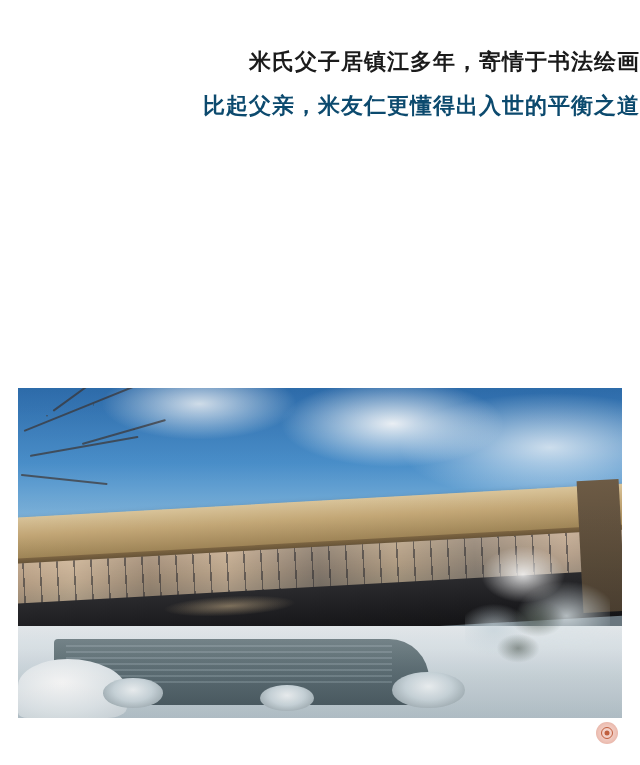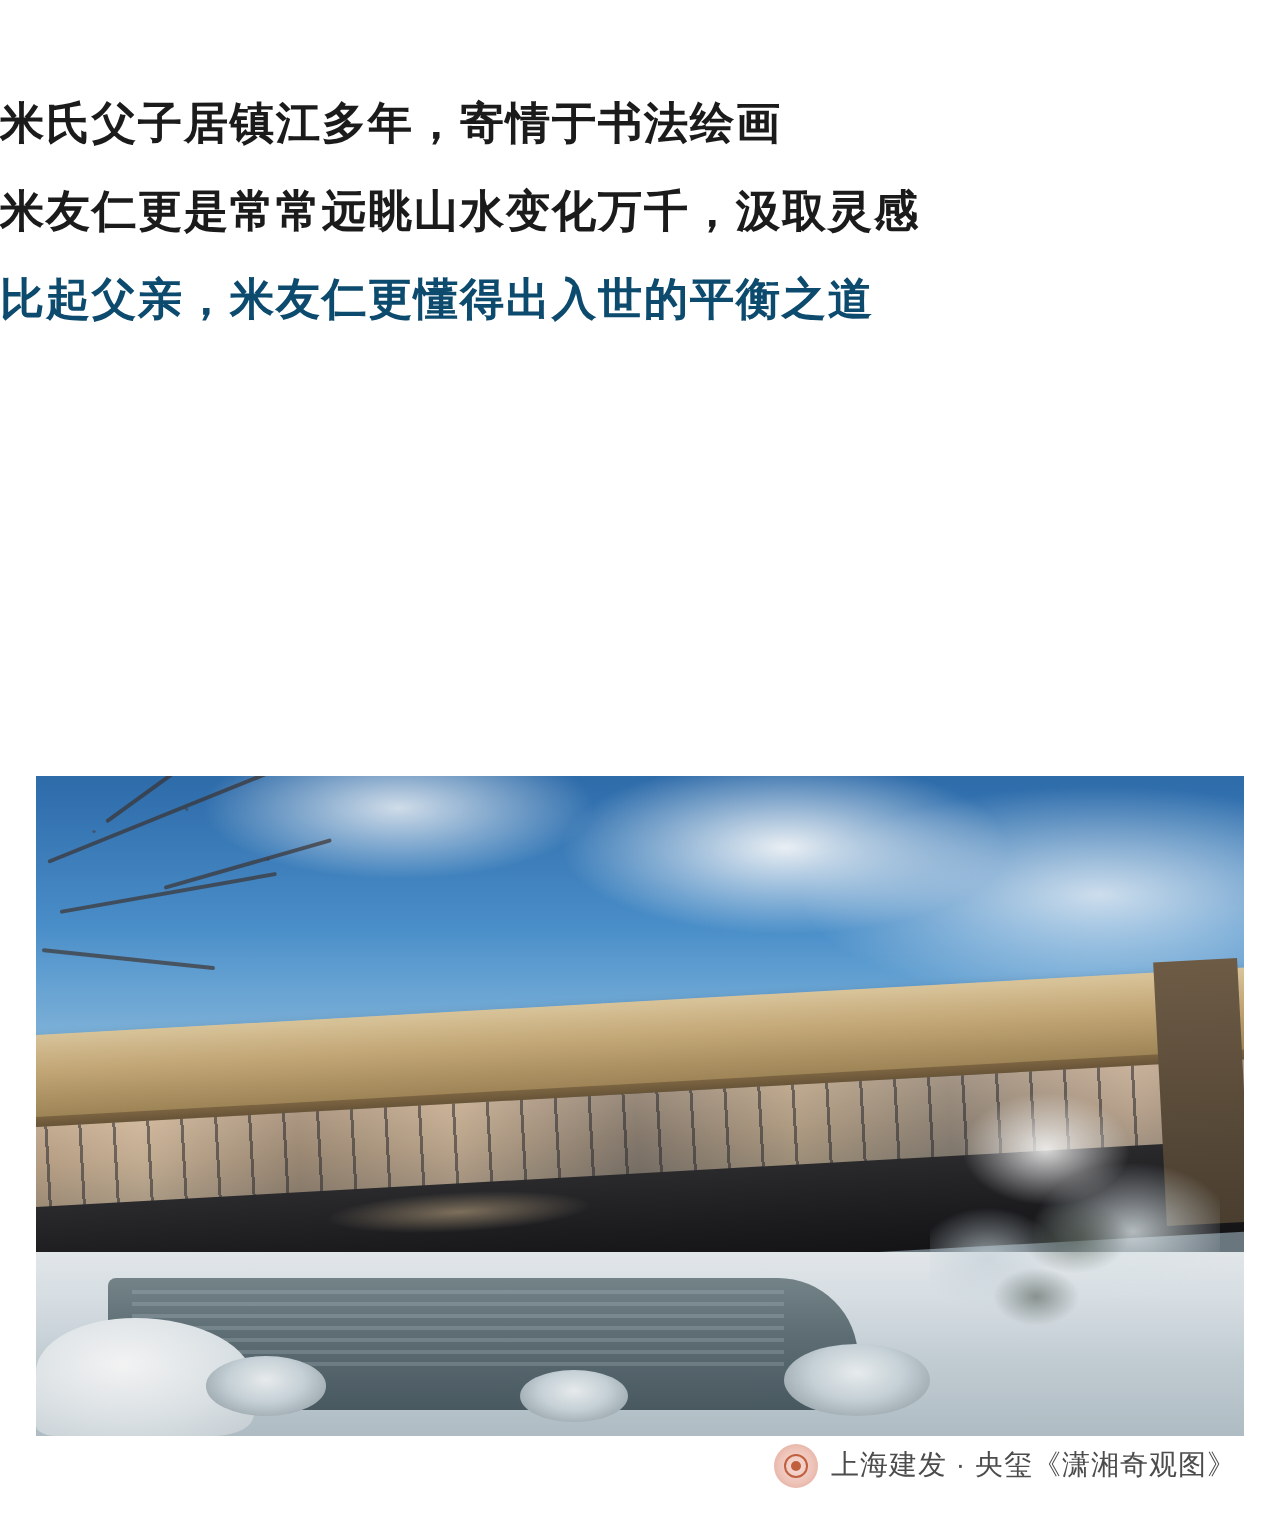--- a/index.html
+++ b/index.html
@@ -19,21 +19,21 @@
     height: 765px;
     background: #ffffff;
   }
 
   
   .text-block {
     position: absolute;
     left: 0;
     top: 40px;
     width: 640px;
-    text-align: left;
+    text-align: right;
   }
   .line {
     font-size: 22px;
     line-height: 44px;
     letter-spacing: 1px;
     color: #1b1b1b;
     white-space: nowrap;
     font-weight: 600;
   }
   .line.accent {
@@ -273,21 +273,20 @@
     white-space: nowrap;
   }
 </style>
 </head>
 <body>
 
 <div class="page">
 
   <div class="text-block">
     <div class="line">米氏父子居镇江多年，寄情于书法绘画</div>
-    <div class="line">米友仁更是常常远眺山水变化万千，汲取灵感</div>
     <div class="line accent">比起父亲，米友仁更懂得出入世的平衡之道</div>
   </div>
 
   <div class="photo-wrap">
     <div class="photo">
       <div class="sky"></div>
 
       <div class="branches">
         <div class="branch" style="left:2%;top:30%;width:44%;height:2px;transform:rotate(-22deg);"></div>
         <div class="branch" style="left:4%;top:48%;width:38%;height:2px;transform:rotate(-10deg);"></div>
@@ -320,16 +319,15 @@
 
       <div class="tree-right"></div>
       <div class="tree-dark"></div>
 
       <div class="photo-grain"></div>
     </div>
   </div>
 
   <div class="credit">
     <div class="credit-logo"></div>
-    <div class="credit-text">上海建发 · 央玺《潇湘奇观图》</div>
   </div>
 
 </div>
 
 </body></html>

